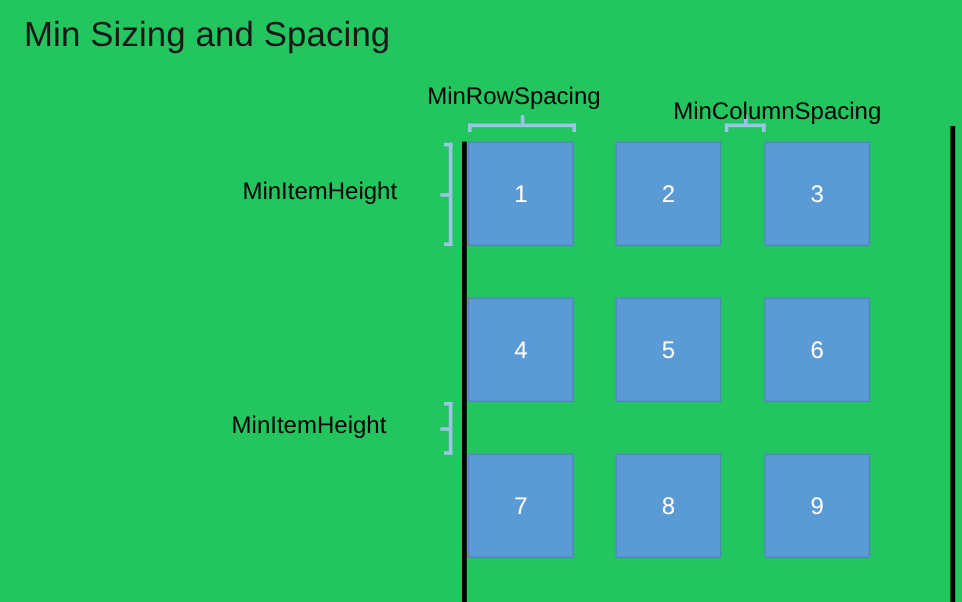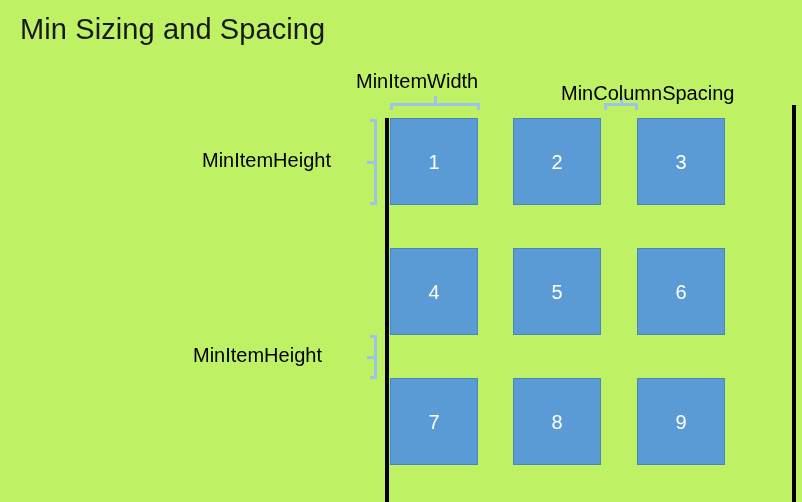--- a/index.html
+++ b/index.html
@@ -7,21 +7,21 @@
     padding: 0;
     background: #ffffff;
   }
   body {
     font-family: "Liberation Sans", sans-serif;
   }
   #slide {
     position: relative;
     width: 802px;
     height: 502px;
-    background: #bef264;
+    background: #22c55e;
     overflow: hidden;
   }
 
   
   #slide-title {
     position: absolute;
     left: 20px;
     top: 11px;
     font-size: 29px;
     line-height: 36px;
@@ -192,21 +192,21 @@
     <div class="tick"></div>
   </div>
 
   <div class="v-bracket" id="bracket-row-spacing">
     <div class="bar"></div>
     <div class="leg top"></div>
     <div class="leg bottom"></div>
     <div class="tick"></div>
   </div>
 
-  <div class="annotation-label" id="label-item-width">MinItemWidth</div>
+  <div class="annotation-label" id="label-item-width">MinRowSpacing</div>
   <div class="annotation-label" id="label-column-spacing">MinColumnSpacing</div>
   <div class="annotation-label" id="label-item-height">MinItemHeight</div>
   <div class="annotation-label" id="label-row-spacing">MinItemHeight</div>
 
   <div class="grid-item row-1 col-1">
     <span class="num">1</span>
   </div>
   <div class="grid-item row-1 col-2">
     <span class="num">2</span>
   </div>

